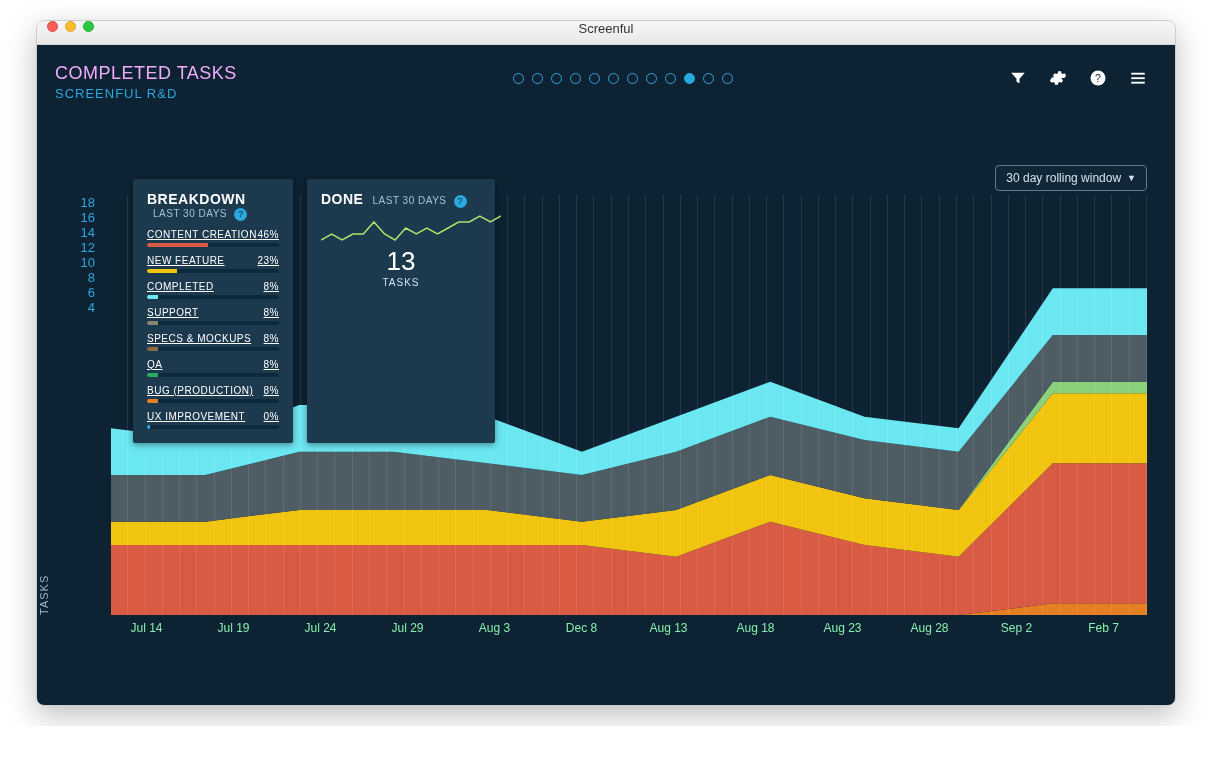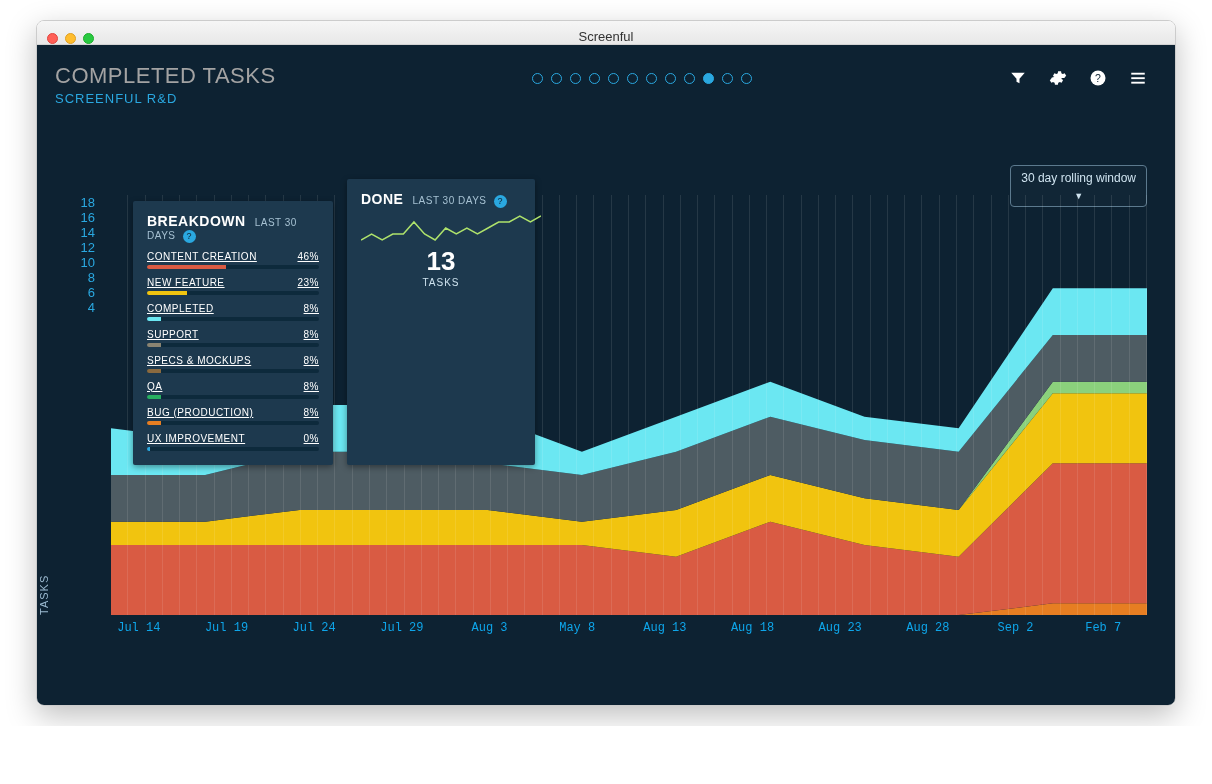--- a/index.html
+++ b/index.html
@@ -7,57 +7,57 @@
     font-family: -apple-system, BlinkMacSystemFont, "Helvetica Neue", Arial, sans-serif;
     background: #fff;
     display:flex; align-items:flex-start; justify-content:center;
   }
   .window {
     width:1140px; margin:20px auto; border-radius:8px; overflow:hidden;
     box-shadow:0 10px 30px rgba(0,0,0,.25); border:1px solid #ccc;
   }
   .titlebar {
     height:24px; background:linear-gradient(#f6f6f6,#e8e8e8);
-    border-bottom:1px solid #d3d3d3; display:flex; align-items:flex-end;
+    border-bottom:1px solid #d3d3d3; display:flex; align-items:flex-start;
     position:relative;
   }
   .traffic { display:flex; gap:7px; padding-left:10px; }
   .dot { width:11px; height:11px; border-radius:50%; }
   .dot.red{ background:#ff5f57; border:1px solid #e14640;}
   .dot.yellow{ background:#ffbd2e; border:1px solid #dfa023;}
   .dot.green{ background:#28c940; border:1px solid #1dad2c;}
   .titlebar-title{
     position:absolute; left:0; right:0; text-align:center; font-size:13px; color:#333;
   }
   .app {
     background:#0d2232; color:#cfe3ef; width:100%; height:660px; position:relative;
     padding:18px 28px 20px 18px;
   }
   .header { display:flex; align-items:flex-start; }
   .titles { flex:0 0 auto; }
   .page-title {
-    font-size:22px; font-weight:300; letter-spacing:.5px; color:#a3a3a3;
+    font-size:18px; font-weight:300; letter-spacing:.5px; color:#f0abfc;
   }
   .subtitle {
     font-size:13px; letter-spacing:1px; color:#2aa8e0; margin-top:2px; font-weight:400;
   }
   .pager { flex:1; display:flex; justify-content:center; align-items:center; gap:8px; padding-top:10px;}
   .pager .circ {
     width:11px; height:11px; border-radius:50%; border:1.5px solid #2aa8e0; background:transparent;
     cursor:pointer;
   }
   .pager .circ.active { background:#2aa8e0; }
   .toolbar { display:flex; gap:22px; align-items:center; padding-top:6px;}
   .toolbar .ticon { width:18px; height:18px; color:#fff; cursor:pointer;}
   .window-dropdown {
     position:absolute; right:28px; top:120px;
   }
   .dd {
     border:1px solid #5c7a8e; border-radius:4px; padding:5px 10px; font-size:12px; color:#cfe3ef; cursor:pointer;
-    display:flex; align-items:center; gap:6px; background:rgba(255,255,255,.02);flex-direction:column;
+    display:flex; align-items:center; gap:6px; background:rgba(255,255,255,.02);
   }
   .dd .caret { font-size:9px;}
 
   .chartwrap {
     position:absolute; left:18px; right:28px; top:150px; bottom:50px;
   }
   .yaxis {
     position:absolute; left:0; top:0; bottom:40px; width:50px;
     display:flex; flex-direction:column; justify-content:flex-start;
     align-items:flex-end; font-size:13px; color:#2aa8e0; padding-right:10px;
@@ -67,41 +67,41 @@
     font-size:11px; letter-spacing:1px; color:#9bbad0;
   }
   .plot {
     position:absolute; left:56px; right:0; top:0; bottom:40px; overflow:hidden;
   }
   .gridlines { position:absolute; inset:0; display:flex; }
   .gridlines .gv {
     flex:1; border-right:1px solid rgba(255,255,255,.10);
   }
   .xaxis {
-    position:absolute; left:40px; right:0; bottom:0; height:34px; display:flex;
-    font-size:12px; color:#0ea5e9;font-family:Liberation Mono, monospace;
+    position:absolute; left:48px; right:0; bottom:0; height:34px; display:flex;
+    font-size:12px; color:#86efac;
   }
   .xtick { flex:1; text-align:center; white-space:nowrap;}
 
   .cards { position:absolute; left:96px; top:134px; display:flex; gap:14px; z-index:5;}
   .card {
     background:#1d394e; border-radius:2px; box-shadow:0 2px 6px rgba(0,0,0,.4);
     padding:12px 14px 14px; font-size:11px; color:#fff;
   }
   .card h3 { font-size:14px; font-weight:700; letter-spacing:.5px; display:inline-block;}
   .card .sub { font-size:10px; color:#a6c1d2; margin-left:6px; letter-spacing:.5px;}
   .help-badge { display:inline-flex; width:13px; height:13px; border-radius:50%; background:#2aa8e0; color:#0d2232; font-size:9px; align-items:center; justify-content:center; margin-left:4px; cursor:pointer;}
-  .breakdown { width:200px;margin-top:22px; }
+  .breakdown { width:160px; }
   .brow { margin-top:8px;text-decoration:underline; }
   .brow .lbl { font-size:10px; letter-spacing:.5px; color:#fff; display:flex; justify-content:space-between;}
   .brow .bar { height:4px; background:#0d2a3c; margin-top:3px; border-radius:2px; overflow:hidden;}
   .brow .bar .fill{ height:100%; }
   .done { width:188px; text-align:center;}
   .spark { height:30px; margin-top:4px;}
-  .done .big { font-size:26px; font-weight:700; margin-top:2px;}
+  .done .big { font-size:26px; font-weight:400; margin-top:2px;}
   .done .small { font-size:10px; letter-spacing:1px; color:#cfe3ef;}
 
 </style>
 </head>
 <body>
 
 <div class="window">
   <div class="titlebar">
     <div class="traffic">
       <div class="dot red"></div>
@@ -346,21 +346,21 @@
             <path d="M 0 311.1111111111111 L 0 266.6666666666667 L 90.9090909090909 266.6666666666667 L 181.8181818181818 244.44444444444443 L 272.7272727272727 244.44444444444443 L 363.6363636363636 255.55555555555557 L 454.5454545454545 266.6666666666667 L 545.4545454545454 244.44444444444443 L 636.3636363636364 211.11111111111111 L 727.2727272727273 233.33333333333331 L 818.1818181818182 244.44444444444443 L 909.090909090909 133.33333333333337 L 1000 133.33333333333337 L 1000 177.77777777777777 L 909.090909090909 177.77777777777777 L 818.1818181818182 300 L 727.2727272727273 288.8888888888889 L 636.3636363636364 266.6666666666667 L 545.4545454545454 300 L 454.5454545454545 311.1111111111111 L 363.6363636363636 300 L 272.7272727272727 300 L 181.8181818181818 300 L 90.9090909090909 311.1111111111111 L 0 311.1111111111111 Z" fill="#4e5c63" stroke="none"></path>
             <path d="M 0 266.6666666666667 L 0 222.22222222222223 L 90.9090909090909 233.33333333333331 L 181.8181818181818 200 L 272.7272727272727 200 L 363.6363636363636 211.11111111111111 L 454.5454545454545 244.44444444444443 L 545.4545454545454 211.11111111111111 L 636.3636363636364 177.77777777777777 L 727.2727272727273 211.11111111111111 L 818.1818181818182 222.22222222222223 L 909.090909090909 88.88888888888886 L 1000 88.88888888888886 L 1000 133.33333333333337 L 909.090909090909 133.33333333333337 L 818.1818181818182 244.44444444444443 L 727.2727272727273 233.33333333333331 L 636.3636363636364 211.11111111111111 L 545.4545454545454 244.44444444444443 L 454.5454545454545 266.6666666666667 L 363.6363636363636 255.55555555555557 L 272.7272727272727 244.44444444444443 L 181.8181818181818 244.44444444444443 L 90.9090909090909 266.6666666666667 L 0 266.6666666666667 Z" fill="#6be7f2" stroke="none"></path>
           </svg>
       </div>
       <div class="xaxis" id="xaxis">
           <div class="xtick">Jul 14</div>
           <div class="xtick">Jul 19</div>
           <div class="xtick">Jul 24</div>
           <div class="xtick">Jul 29</div>
           <div class="xtick">Aug 3</div>
-          <div class="xtick">May 8</div>
+          <div class="xtick">Dec 8</div>
           <div class="xtick">Aug 13</div>
           <div class="xtick">Aug 18</div>
           <div class="xtick">Aug 23</div>
           <div class="xtick">Aug 28</div>
           <div class="xtick">Sep 2</div>
           <div class="xtick">Feb 7</div>
         </div>
     </div>
 
   </div>

